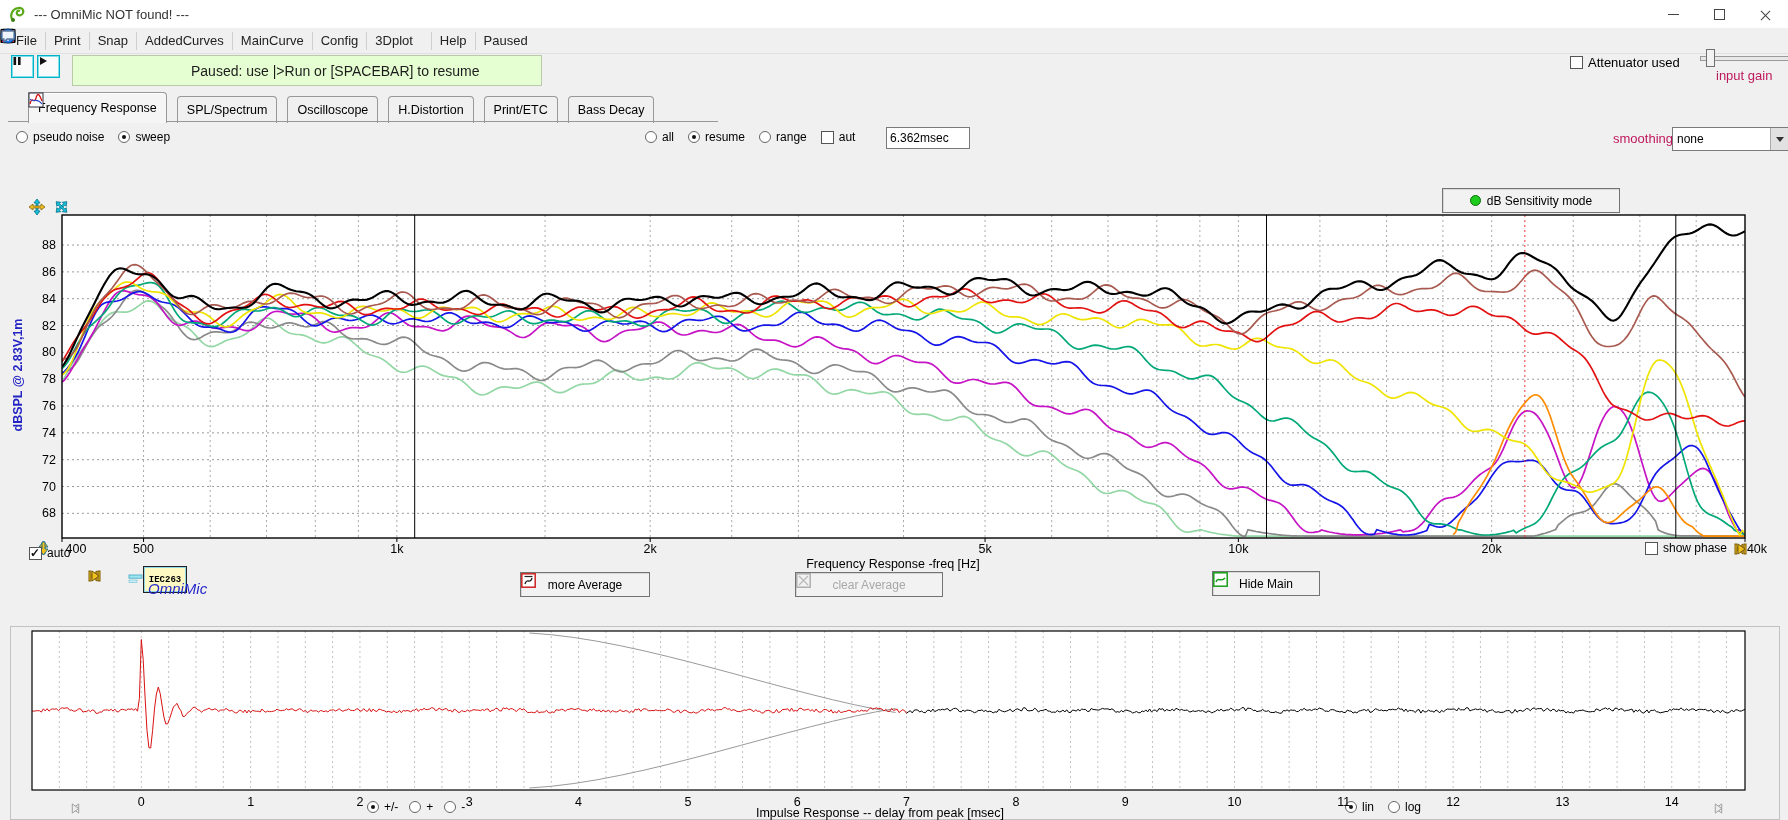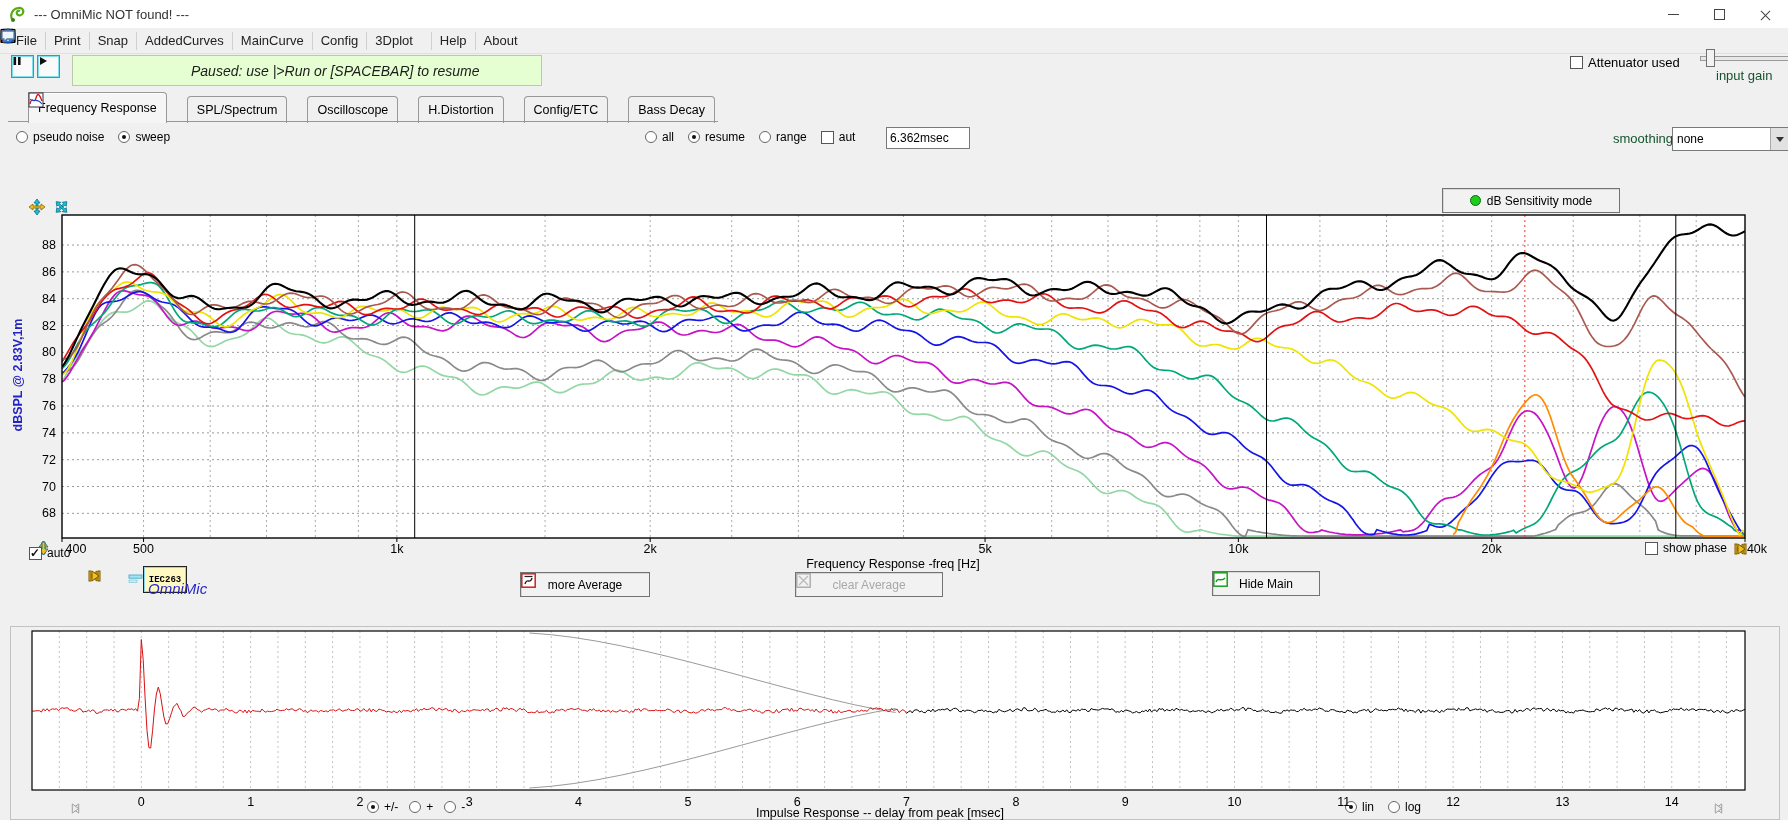--- a/index.html
+++ b/index.html
@@ -1,40 +1,40 @@
 <!DOCTYPE html>
 <html><head>
 <meta charset="utf-8">
 <style>
   html,body{margin:0;padding:0}
   body{width:1788px;height:820px;position:relative;overflow:hidden;
        background:#f0f0f0;font-family:"Liberation Sans",sans-serif;font-size:12px;color:#000}
   .abs{position:absolute}
-  .t{position:absolute;white-space:nowrap;font-size:12px;color:#14532d}
+  .t{position:absolute;white-space:nowrap;font-size:12px;color:#be185d}
   
   #titlebar{position:absolute;left:0;top:0;width:1788px;height:28px;background:#ffffff;border-bottom:1px solid #e3e3e3}
   #titletext{position:absolute;left:34px;top:7px;font-size:13px;color:#333}
   .wbtn{position:absolute;top:0;width:46px;height:28px;display:flex;align-items:center;justify-content:center}
   .wline{width:11px;height:1px;background:#444}
   .wsq{width:9px;height:9px;border:1px solid #444}
   .wx{position:relative;width:11px;height:11px}
   .wx::before,.wx::after{content:"";position:absolute;left:5px;top:0;width:1px;height:13px;background:#444}
   .wx::before{transform:rotate(45deg)}.wx::after{transform:rotate(-45deg)}
   
   #toolbar{position:absolute;left:0;top:28px;width:1788px;height:25px;background:#f0f0f0;display:flex;align-items:center;padding-left:8px;border-bottom:1px solid #e0e0e0}
   .tbi{display:flex;align-items:center;gap:5px;padding:0 8px;height:22px;font-size:13px;color:#222}
   .sep{width:1px;height:18px;background:#cfcfcf}
   
   .tbtn{position:absolute;width:21px;height:21px;background:#fafafa;border:1px solid #00b2c8;box-shadow:0 0 0 1px #7de0ea inset;display:flex;align-items:center;justify-content:center}
   #pausedbox{position:absolute;left:72px;top:55px;width:468px;height:29px;background:#e6ffd2;border:1px solid #b9c9a9;display:flex;align-items:center}
-  #pausedbox span{margin-left:118px;font-style:italic;font-size:14px;color:#1c1c1c}
+  #pausedbox span{margin-left:118px;font-size:14px;color:#1c1c1c}
   
   #tabstrip{position:absolute;left:28px;top:92px;display:flex;align-items:flex-end}
   .tab{height:26px;display:flex;align-items:center;gap:5px;padding:0 9px;font-size:12.5px;
-       border:1px solid #989898;border-bottom:none;border-radius:4px 4px 0 0;background:#f0f0f0;margin-right:20px}
+       border:1px solid #989898;border-bottom:none;border-radius:4px 4px 0 0;background:#f0f0f0;margin-right:10px}
   .tab.active{height:30px;background:#f5f5f5;box-shadow:inset 0 1px 0 #ffffff;z-index:3}
   #tabline{position:absolute;left:8px;top:121px;width:710px;height:1px;background:#989898;z-index:1}
   
   .radio{display:inline-block;width:12px;height:12px;border-radius:50%;background:#fff;border:1px solid #666;box-sizing:border-box;position:relative;flex:none}
   .radio.sel::after{content:"";position:absolute;left:3px;top:3px;width:4px;height:4px;border-radius:50%;background:#111}
   .chk{display:inline-block;width:13px;height:13px;background:#fff;border:1px solid #555;box-sizing:border-box;position:relative;flex:none}
   .chk.on::after{content:"✓";position:absolute;left:0px;top:-2px;font-size:12px;font-weight:bold;color:#111}
   .rgroup{position:absolute;display:flex;align-items:center;gap:5px}
   .rlbl{font-size:12px;margin-right:9px}
   .msecbox{position:absolute;width:76px;height:20px;border:1px solid #7a7a7a;background:#fff;font-size:12px;font-family:"Liberation Sans",sans-serif;padding:0 3px}
@@ -145,21 +145,21 @@
         <circle cx="8" cy="8" r="7" fill="#2277e8" stroke="#114488"></circle>
         <path d="M5.8 6.2 C5.8 3.6 10.2 3.6 10.2 6.2 C10.2 8 8 7.8 8 9.6 M8 11.2 v1.6" fill="none" stroke="#fff" stroke-width="1.6"></path>
       </svg>
     <span>Help</span>
     </span>
   <span class="sep"></span>
   <span class="tbi">
     <svg width="16" height="16" viewBox="0 0 16 16">
         <path d="M2 3 h12 v8 h-7 l-3 3 v-3 h-2 z" fill="#eef4fb" stroke="#5d7a9a" stroke-width="1.3"></path>
       </svg>
-    <span>About</span>
+    <span>Paused</span>
     </span>
 </div>
 
 <div class="tbtn" style="left:11px;top:55px">
   <svg width="10" height="10" viewBox="0 0 10 10">
       <rect x="1.5" y="1" width="2.6" height="8" fill="#111"></rect>
       <rect x="6" y="1" width="2.6" height="8" fill="#111"></rect>
     </svg>
 </div>
 <div class="tbtn" style="left:37px;top:55px">
@@ -212,21 +212,21 @@
         <path d="M9 12 l5-3 l-2 5 z" fill="#2244cc"></path>
       </svg>
     <span>H.Distortion</span>
     </div>
   <div class="tab">
     <svg width="15" height="15" viewBox="0 0 16 16">
         <rect x="1" y="1" width="14" height="14" fill="#fff" stroke="#334"></rect>
         <path d="M3 3 C5 10 9 12 13 13" fill="none" stroke="#2a6adf" stroke-width="1.6"></path>
         <path d="M3 3 L3 13" stroke="#8aa" stroke-width="1"></path>
       </svg>
-    <span>Config/ETC</span>
+    <span>Print/ETC</span>
     </div>
   <div class="tab">
     <svg width="15" height="15" viewBox="0 0 16 16">
         <rect x="1" y="1" width="14" height="14" fill="#16309a"></rect>
         <path d="M1 12 L4 6 L6 10 L8 4 L10 9 L12 6 L15 12 z" fill="#f0d020"></path>
         <path d="M1 13 L4 9 L7 12 L10 8 L15 13 z" fill="#3ab0e0" opacity="0.8"></path>
       </svg>
     <span>Bass Decay</span>
     </div>
 </div>

